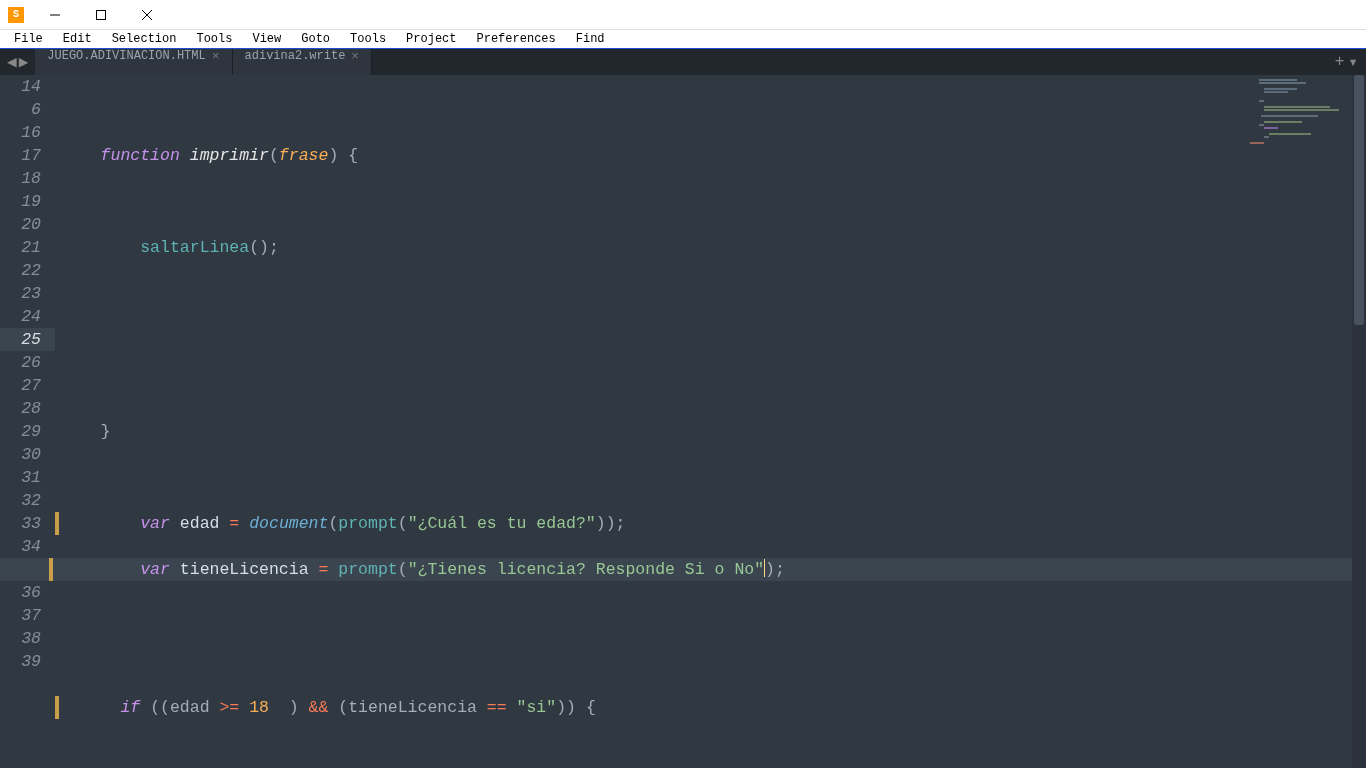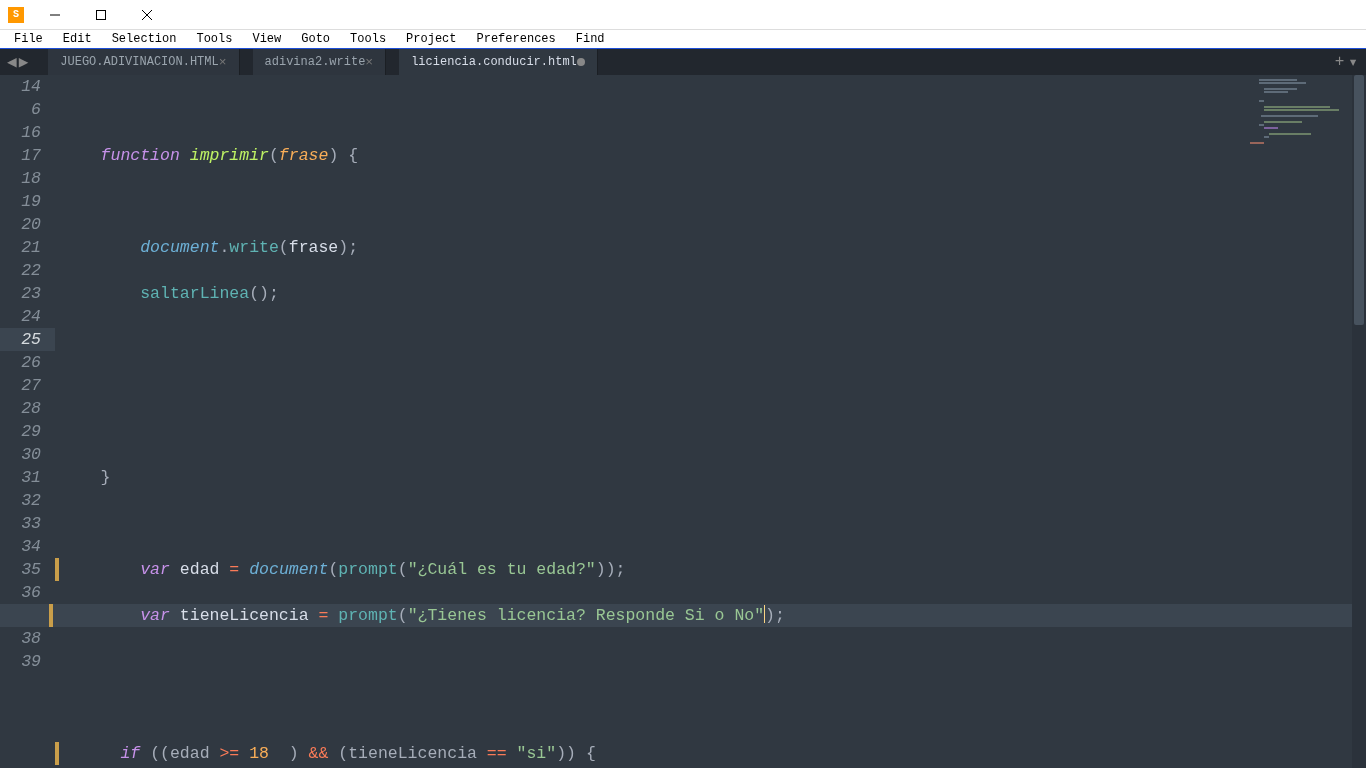--- a/index.html
+++ b/index.html
@@ -13,37 +13,37 @@
 .tb-btn svg { width: 10px; height: 10px; }
 
 .menubar { background: #fff; height: 22px; display: flex; align-items: center; padding: 0 4px; font-family: 'Segoe UI', sans-serif; font-size: 12px; border-bottom:1px solid #1d4ed8;}
 .menubar-item { padding: 2px 10px; color: #000; cursor: pointer; }
 
 .app-body { flex: 1; background: #303841; display: flex; flex-direction: column; position: relative; }
 
 .tab-row { height: 26px; background: #22272e; display: flex; align-items: stretch; }
 .tab-nav { display: flex; align-items: center; padding: 0 6px; color: #888; }
 .tab-nav span { cursor:pointer; margin:0 1px;}
-.tab { display: flex; align-items: center; padding: 0 12px; font-family: 'Segoe UI', sans-serif; font-size: 12px; color: #9aa4ad; background: #2e353e; border-right: 1px solid #1b1f24; cursor:pointer; margin-left:13px;}
+.tab { display: flex; padding: 0 12px; font-family: 'Segoe UI', sans-serif; font-size: 12px; color: #9aa4ad; background: #2e353e; border-right: 1px solid #1b1f24; cursor:pointer; gap:6px;}
 .tab.active { background: #303841; color: #d8dee9; }
 .tab .close { color: #777; font-size: 13px; }
 .tab .dot { width:8px; height:8px; border-radius:50%; background:#888;}
 .tab-actions { margin-left:auto; display:flex; align-items:center; padding:0 8px; color:#888; gap:4px;}
 
 .editor { flex: 1; display: flex; position: relative; font-size: 16.5px; line-height: 23px; }
 .gutter { width: 55px; background: #303841; color: #848e98; text-align: right; padding-right: 14px; padding-top: 0; user-select: none; }
 .gutter .ln { height: 23px; font-style: italic; }
 .gutter .ln.active { background: #3b4550; color:#d5dade; margin-right:-14px; padding-right:14px;}
 .code-area { flex: 1; position: relative; color: #d8dee9; white-space: pre; padding-top:0;}
 .code-line { height: 23px; padding-left: 6px; font-style: italic; }
 
 .mod-ind { position:absolute; left:0; width:4px; height:23px; background:#c99e4a; }
 
 .kw { color: #c792ea; font-style: italic; }
-.fn { color: #bef264; font-style: italic; }
+.fn { color: #e5e5e5; font-style: italic; }
 .param { color: #f9ae58; font-style: italic; }
 .punct { color: #a6adb9; font-style: normal; }
 .str { color: #99c794; font-style: normal; }
 .num { color: #f9ae58; font-style: normal; }
 .op { color: #f97b58; font-style: normal; }
 .obj { color: #6db0d6; font-style: italic; }
 .call { color: #5fb3b3; font-style: normal; }
 .plain { color: #d8dee9; font-style: normal; }
 
 .cursor { display:inline-block; width:0; height:18px; border-left:1.5px solid #f9d484; vertical-align:middle; margin-top:-3px;}
@@ -99,24 +99,20 @@
       <span>◀</span>
       <span>▶</span>
     </div>
     <div class="tab">
         <span>JUEGO.ADIVINACION.HTML</span>
         <span class="close">×</span>
       </div>
     <div class="tab">
         <span>adivina2.write</span>
         <span class="close">×</span>
-      </div>
-    <div class="tab active">
-        <span>liciencia.conducir.html</span>
-        <span class="dot"></span>
       </div>
     <div class="tab-actions">
         <span>+</span>
         <span>▾</span>
       </div>
   </div>
 
   <div class="editor">
     <div class="gutter" id="gutter">
         <div class="ln">14</div>
@@ -143,21 +139,20 @@
         <div class="ln">35</div>
         <div class="ln">36</div>
         <div class="ln">37</div>
         <div class="ln">38</div>
         <div class="ln">39</div>
       </div>
     <div class="code-area">
 <div class="code-line"></div>
 <div class="code-line">    <span class="kw">function</span> <span class="fn">imprimir</span><span class="punct">(</span><span class="param">frase</span><span class="punct">) {</span></div>
 <div class="code-line"></div>
-<div class="code-line">        <span class="obj">document</span><span class="punct">.</span><span class="call">write</span><span class="punct">(</span><span class="plain">frase</span><span class="punct">);</span></div>
 <div class="code-line">        <span class="call">saltarLinea</span><span class="punct">();</span></div>
 <div class="code-line"></div>
 <div class="code-line"></div>
 <div class="code-line"></div>
 <div class="code-line">    <span class="punct">}</span></div>
 <div class="code-line"></div>
 <div class="code-line" style="position:relative;"><span class="mod-ind" style="top:0;"></span>        <span class="kw">var</span> <span class="plain">edad</span><span class="op"> = </span><span class="obj">document</span><span class="punct">(</span><span class="call">prompt</span><span class="punct">(</span><span class="str">"¿Cuál es tu edad?"</span><span class="punct">));</span></div>
 <div class="code-line" style="position:relative; background:#3b4550; margin-left:-61px; padding-left:67px;"><span class="mod-ind" style="top:0; left:55px;"></span>        <span class="kw">var</span> <span class="plain">tieneLicencia</span><span class="op"> = </span><span class="call">prompt</span><span class="punct">(</span><span class="str">"¿Tienes licencia? Responde Si o No"</span><span class="cursor"></span><span class="punct">);</span></div>
 <div class="code-line"></div>
 <div class="code-line"></div>

